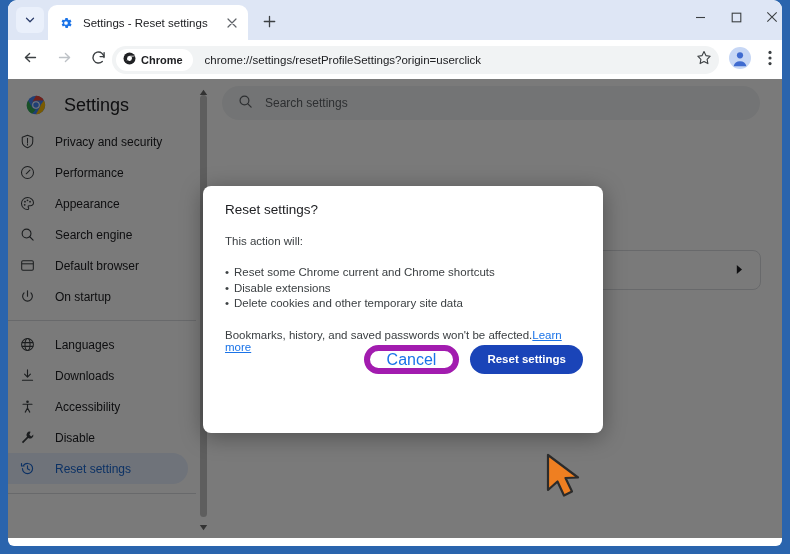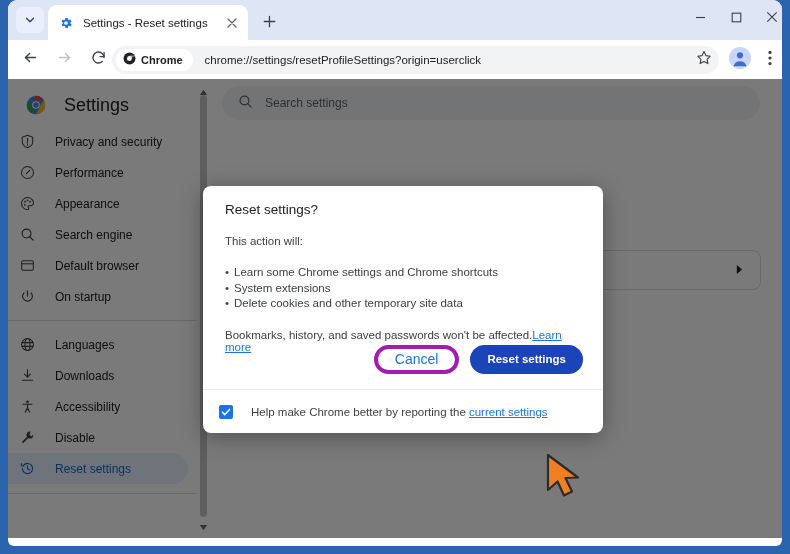--- a/index.html
+++ b/index.html
@@ -297,25 +297,25 @@
   }
   #dlg-note a { color: #1a73e8; text-decoration: underline; }
   #dlg-actions {
     position: absolute; left: 0; top: 144px;
     width: 400px; height: 58px;
     display: flex; align-items: center; justify-content: flex-end;
     padding-right: 20px;
   }
   #btn-cancel {
     height: 29px; padding: 0 17px;
-    border: 4px solid #a21caf;
+    border: 6px solid #a21caf;
     border-radius: 15px;
     background: #ffffff;
     color: #1a73e8;
-    font-size: 14px;
+    font-size: 16px;
     font-family: "Liberation Sans", sans-serif;
     cursor: pointer;
   }
   #btn-reset {
     height: 29px; padding: 0 17px;
     border: none;
     border-radius: 15px;
     background: #1a44b8;
     color: #ffffff;
     font-size: 11.5px; font-weight: bold;
@@ -662,42 +662,32 @@
         </div>
       </div>
 
       <div id="scrim"></div>
 
       <div id="dialog">
         <div id="dlg-body">
           <div id="dlg-title">Reset settings?</div>
           <div id="dlg-intro">This action will:</div>
           <ul id="dlg-list">
-            <li>Learn some Chrome settings and Chrome shortcuts</li>
-            <li>System extensions</li>
+            <li>Reset some Chrome current and Chrome shortcuts</li>
+            <li>Disable extensions</li>
             <li>Delete cookies and other temporary site data</li>
           </ul>
           <div id="dlg-note"><span>Bookmarks, history, and saved passwords won't be affected.</span><a href="#">Learn more</a></div>
         </div>
 
         <div id="dlg-actions">
           <button id="btn-cancel">Cancel</button>
           <button id="btn-reset">Reset settings</button>
         </div>
 
-        <div id="dlg-footer">
-          <span id="dlg-check">
-            <span>
-              <svg width="10" height="10" viewBox="0 0 10 10">
-                  <path d="M1.4 5.2 L3.8 7.6 L8.6 2.4" stroke="#ffffff" stroke-width="1.5" fill="none" stroke-linecap="round" stroke-linejoin="round"></path>
-                </svg>
-            </span>
-          </span>
-          <span class="f-label"><span>Help make Chrome better by reporting the </span><a href="#">current settings</a></span>
-        </div>
       </div>
 
       <div id="cursor">
         <svg width="48" height="52" viewBox="0 0 48 52">
           <path d="M5 4 L5 39 L14.5 30.5 L21 44.5 L29 40.5 L22.5 27 L35 26.5 Z" fill="#ef7f21" stroke="#2b2b2b" stroke-width="2.2" stroke-linejoin="round"></path>
         </svg>
       </div>
 
     </div>
   </div>

